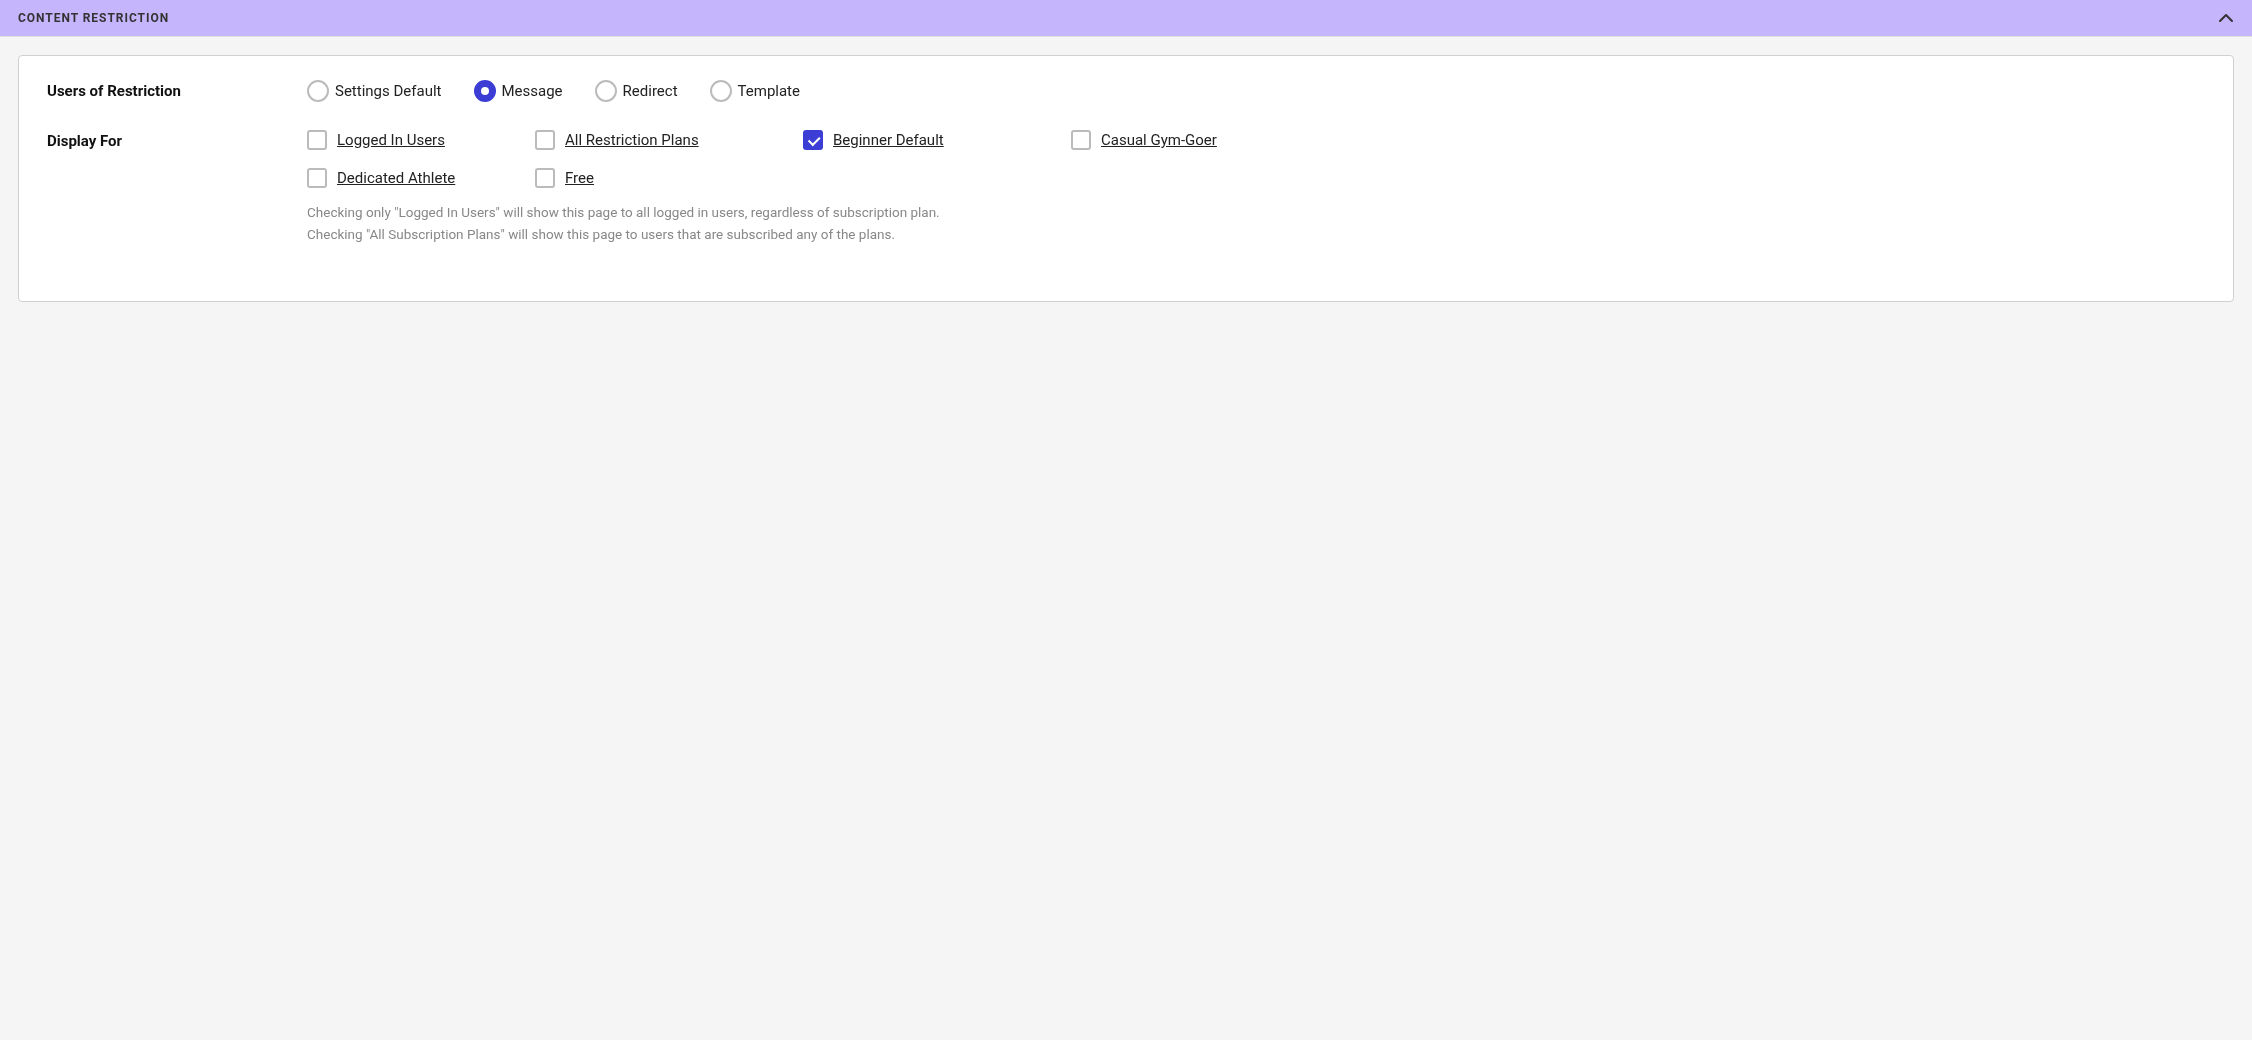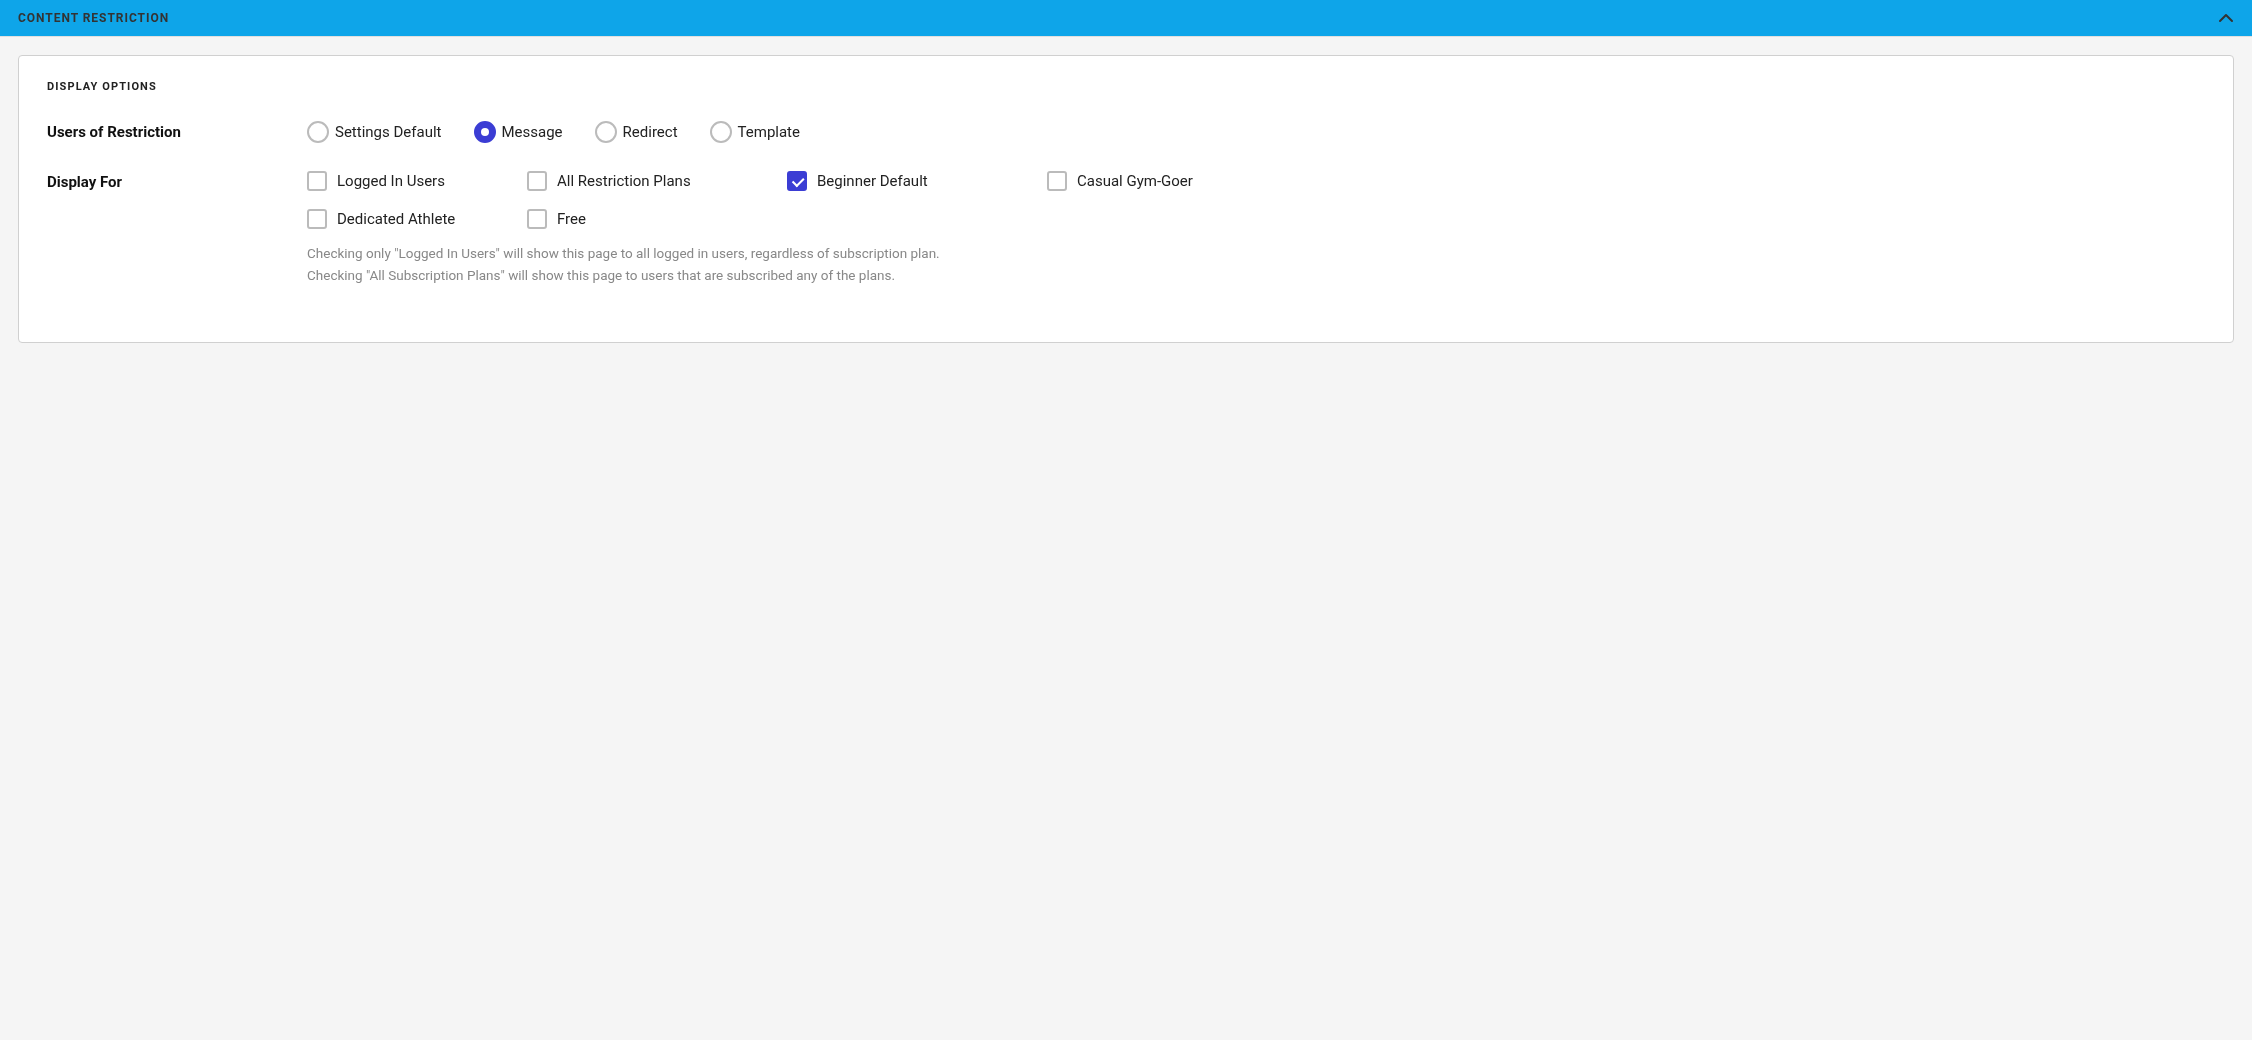--- a/index.html
+++ b/index.html
@@ -13,21 +13,21 @@
       background: #f5f5f5;
       color: #222;
       font-size: 15px;
     }
 
     .page-header {
       display: flex;
       align-items: center;
       justify-content: space-between;
       padding: 10px 18px;
-      background: #0ea5e9;
+      background: #c4b5fd;
       border-bottom: 1px solid #e0e0e0;
     }
 
     .page-header-title {
       font-size: 12px;
       font-weight: 700;
       letter-spacing: 0.08em;
       color: #333;
       text-transform: uppercase;
     }
@@ -150,22 +150,23 @@
     }
 
     .checkbox-label {
       font-size: 15px;
       color: #222;
     }
 
     .checkboxes-grid {
       display: grid;
       grid-template-columns: 220px 260px 260px 200px;
-      gap: 18px 0;
-      align-items: center;
+      gap: 18px 8px;
+      align-items: center;
+      text-decoration: underline;
     }
 
     .help-text-block {
       margin-top: 14px;
       margin-left: 0;
     }
 
     .help-text-block p {
       font-size: 13.5px;
       color: #888;
@@ -224,21 +225,20 @@
   <span class="chevron-up">
     <svg viewBox="0 0 16 16" fill="none" xmlns="http://www.w3.org/2000/svg">
       <path d="M2 11L8 5L14 11" stroke="#333" stroke-width="2" stroke-linecap="round" stroke-linejoin="round"></path>
     </svg>
   </span>
 </div>
 
 <div class="main-content">
 
   <div class="panel">
-    <div class="panel-section-title">DISPLAY OPTIONS</div>
 
     <div class="form-row">
       <div class="form-label">Users of Restriction</div>
       <div class="radio-row">
 
         <label class="radio-option">
           <div class="radio-outer"></div>
           <span class="radio-label">Settings Default</span>
         </label>
 

